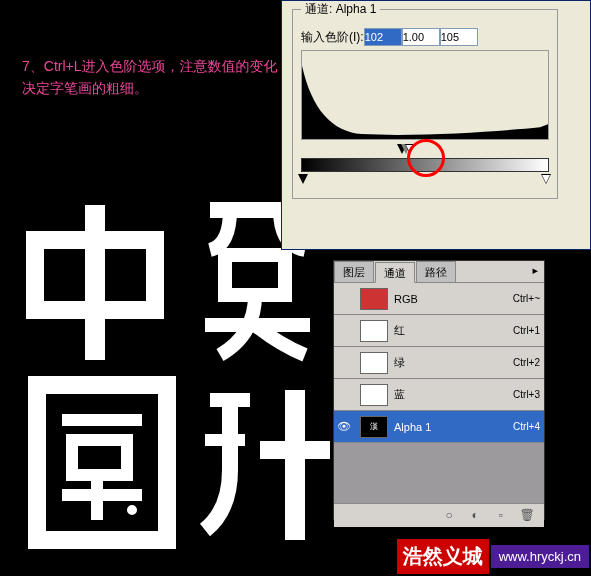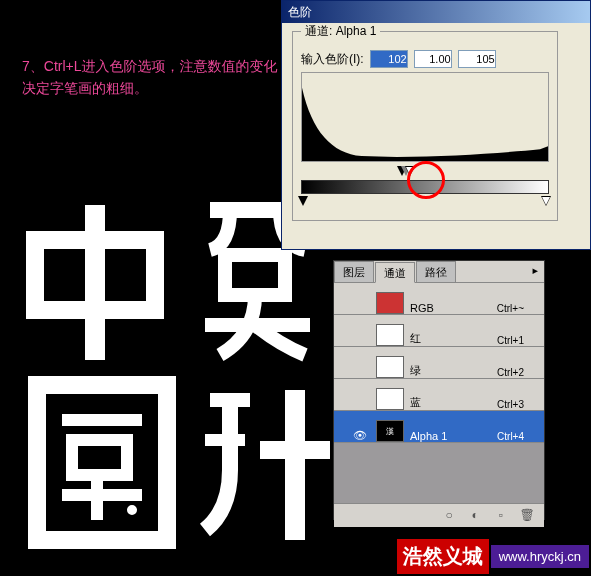--- a/index.html
+++ b/index.html
@@ -8,42 +8,42 @@
 .instruction { position: absolute; top: 55px; left: 22px; color: #ec4899; font-size: 14px; line-height: 22px; width: 260px; }
 
 .seal-art { position: absolute; top: 195px; left: 20px; width: 320px; height: 355px; }
 
 
 .levels-dialog { position: absolute; top: 0; left: 281px; width: 310px; height: 250px; background: #ece9d8; border: 1px solid #0a246a; }
 .levels-title { background: linear-gradient(to right, #0a246a, #a6caf0); color: #fff; font-size: 12px; padding: 3px 6px; height: 22px; }
 .levels-body { padding: 0 10px; position: relative; }
 .levels-fieldset { border: 1px solid #999; padding: 6px 8px 10px 8px; font-size: 12px; position: relative; width: 265px; }
 .levels-fieldset legend { padding: 0 4px; font-size: 12px; }
-.input-row { font-size: 12px; margin: 4px 0; display: flex; align-items: center; gap: 6px; }
-.level-input { width: 38px; height: 18px; border: 1px solid #7f9db9; background: #fff; font-size: 11px; text-align: right; }
+.input-row { font-size: 12px; margin: 4px 0; display: flex; align-items: center; gap: 0; }
+.level-input { width: 38px; height: 18px; border: 1px solid #7f9db9; background: #fff; font-size: 11px; text-align: left; }
 .level-input.selected { background: #316ac5; color: #fff; }
 .histogram { width: 248px; height: 90px; border: 1px solid #999; background: #ece9d8; position: relative; margin: 4px 0; }
 .histo-curve { position: absolute; bottom: 0; left: 0; width: 100%; height: 100%; }
 .slider-track { width: 248px; height: 12px; position: relative; margin: 2px 0; }
 .slider-tri { position: absolute; top: 0; width: 0; height: 0; border-left: 5px solid transparent; border-right: 5px solid transparent; }
 .tri-black { border-top: 10px solid #000; }
 .tri-gray { border-top: 10px solid #808080; }
 .tri-white { border-top: 10px solid #000; }
 .tri-white::after { content: ''; position: absolute; top: -9px; left: -4px; border-left: 4px solid transparent; border-right: 4px solid transparent; border-top: 8px solid #fff; }
 .red-circle { position: absolute; width: 38px; height: 38px; border: 3px solid #f00; border-radius: 50%; top: 138px; left: 125px; pointer-events: none; }
 .gradient-bar { width: 248px; height: 14px; background: linear-gradient(to right, #000, #fff); border: 1px solid #333; margin: 2px 0; }
 
 
 .channels-panel { position: absolute; top: 260px; left: 333px; width: 212px; height: 260px; background: #d6d3ce; border: 1px solid #333; box-shadow: 2px 2px 4px rgba(0,0,0,0.5); }
 .panel-tabs { display: flex; background: #d6d3ce; border-bottom: 1px solid #888; height: 22px; text-align: center; }
 .panel-tab { font-size: 11px; padding: 3px 8px; border: 1px solid #888; border-bottom: none; background: #c0c0c0; margin-right: 1px; cursor: pointer; }
 .panel-tab.active { background: #d6d3ce; border-bottom: 1px solid #d6d3ce; position: relative; top: 1px; }
 .panel-menu { margin-left: auto; padding: 3px 6px; font-size: 11px; }
 .channel-list { background: #9c9a9c; }
-.channel-row { display: flex; align-items: flex-end; height: 32px; border-bottom: 1px solid #888; background: #d6d3ce; padding: 0 16px; font-size: 11px; }
+.channel-row { display: flex; align-items: center; height: 32px; border-bottom: 1px solid #888; background: #d6d3ce; padding: 0 0; font-size: 11px; }
 .channel-row.selected { background: #316ac5; color: #fff; }
 .eye-col { width: 20px; text-align: center; }
 .thumb { width: 28px; height: 22px; border: 1px solid #666; margin: 0 6px; background: #fff; display: flex; align-items: center; justify-content: center; font-size: 8px; overflow: hidden; }
 .ch-name { flex: 1; }
 .ch-shortcut { font-size: 10px; margin-right: 4px; }
 .panel-footer { height: 24px; background: #d6d3ce; border-top: 1px solid #888; display: flex; align-items: center; justify-content: flex-end; gap: 8px; padding: 0 8px; }
 .footer-icon { width: 18px; height: 16px; font-size: 12px; color: #555; text-align: center; }
 
 
 .watermark { position: absolute; right: 2px; bottom: 2px; display: flex; align-items: center; }
@@ -87,21 +87,20 @@
       <line x1="20" y1="20" x2="60" y2="20" stroke-width="14"></line>
       <path d="M 40 20 L 40 90 Q 40 130 15 150" fill="none" stroke-width="16"></path>
       <line x1="15" y1="60" x2="55" y2="60" stroke-width="12"></line>
       <line x1="70" y1="70" x2="140" y2="70" stroke-width="18"></line>
       <line x1="105" y1="10" x2="105" y2="160" stroke-width="20"></line>
     </g>
   </g>
 </svg>
 
 <div class="levels-dialog">
-  <div class="levels-title">色阶</div>
   <div class="levels-body">
     <fieldset class="levels-fieldset">
       <legend>
         <span>通道:</span>
         <span>Alpha 1</span>
       </legend>
 
       <div class="input-row">
         <span>输入色阶(I):</span>
         <input class="level-input selected" value="102" style="">

